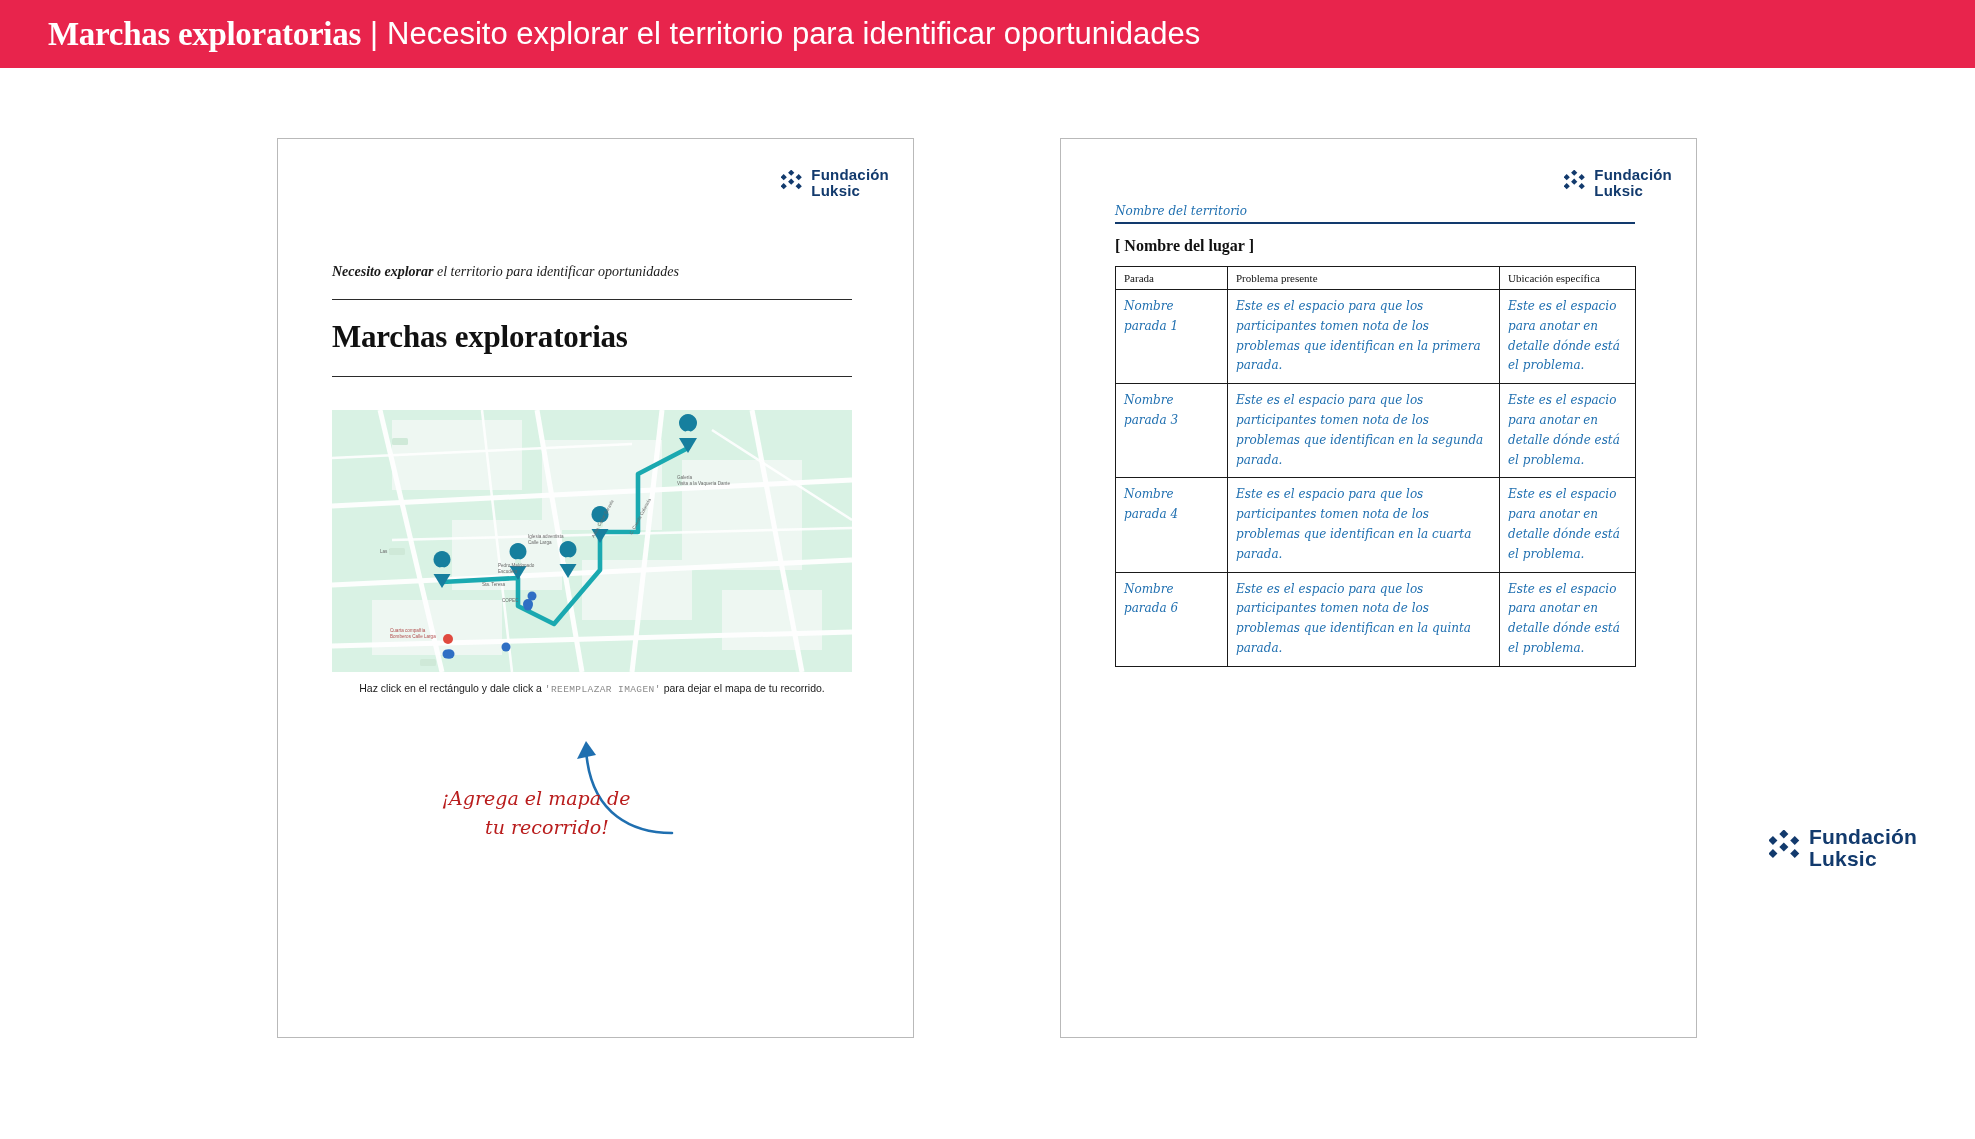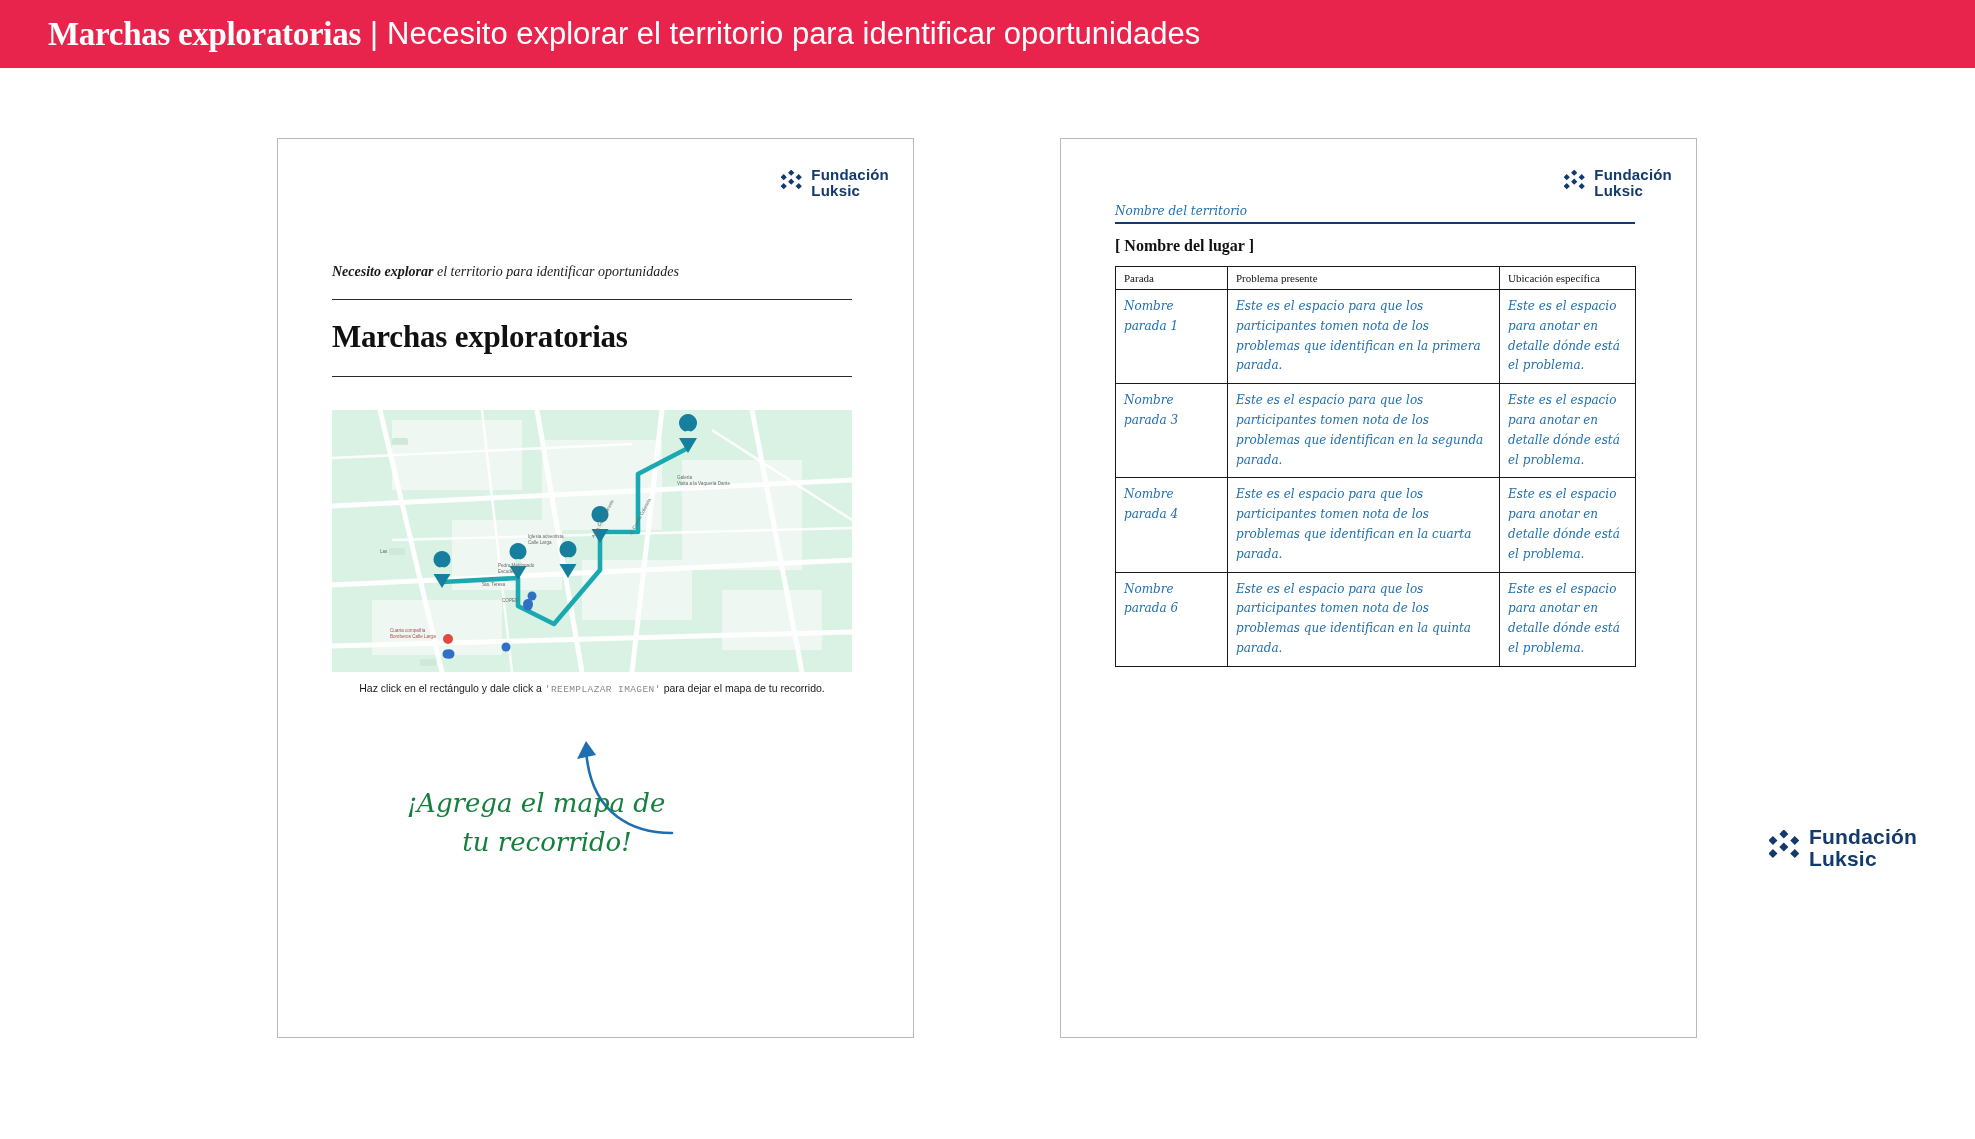--- a/index.html
+++ b/index.html
@@ -124,24 +124,24 @@
     font-family: "Liberation Mono", monospace;
     color: #8a8a8a;
     letter-spacing: .4px;
     font-size: 9.5px;
   }
 
   .handwriting {
     position: absolute;
     left: 128px; top: 645px;
     width: 260px;
-    color: #15803d;
+    color: #b91c1c;
     font-family: "DejaVu Serif", serif;
     font-style: italic;
-    font-size: 26px;
+    font-size: 19px;
     line-height: 1.5;
     text-align: center;
   }
   .handwriting .l2 { display: block; margin-left: 22px; }
 
   
   .terr-label {
     position: absolute;
     left: 54px; top: 65px;
     color: #1f6fb0;

